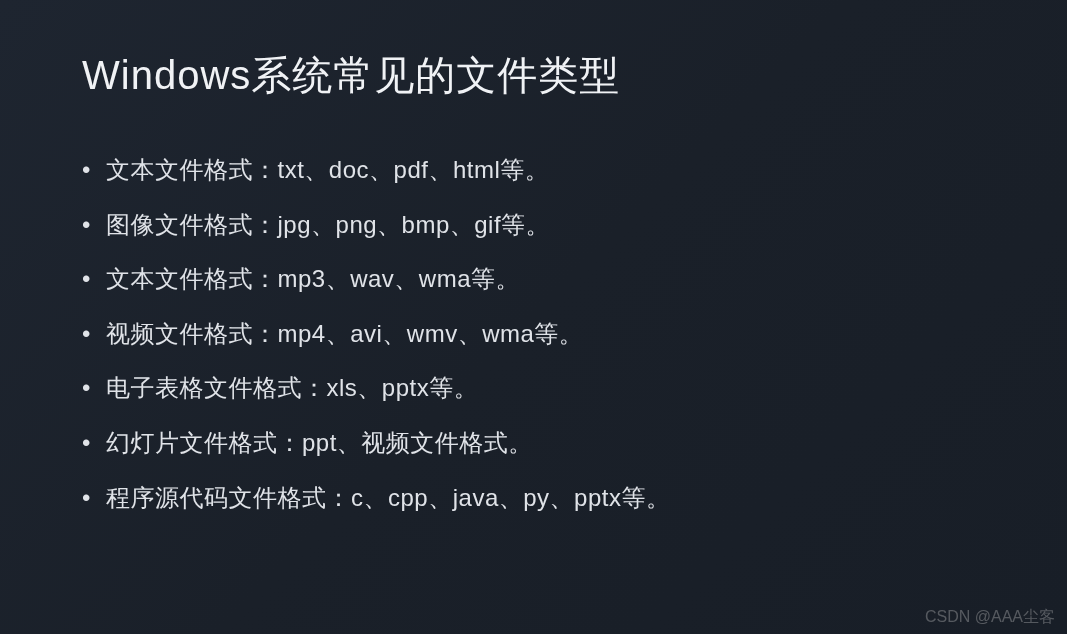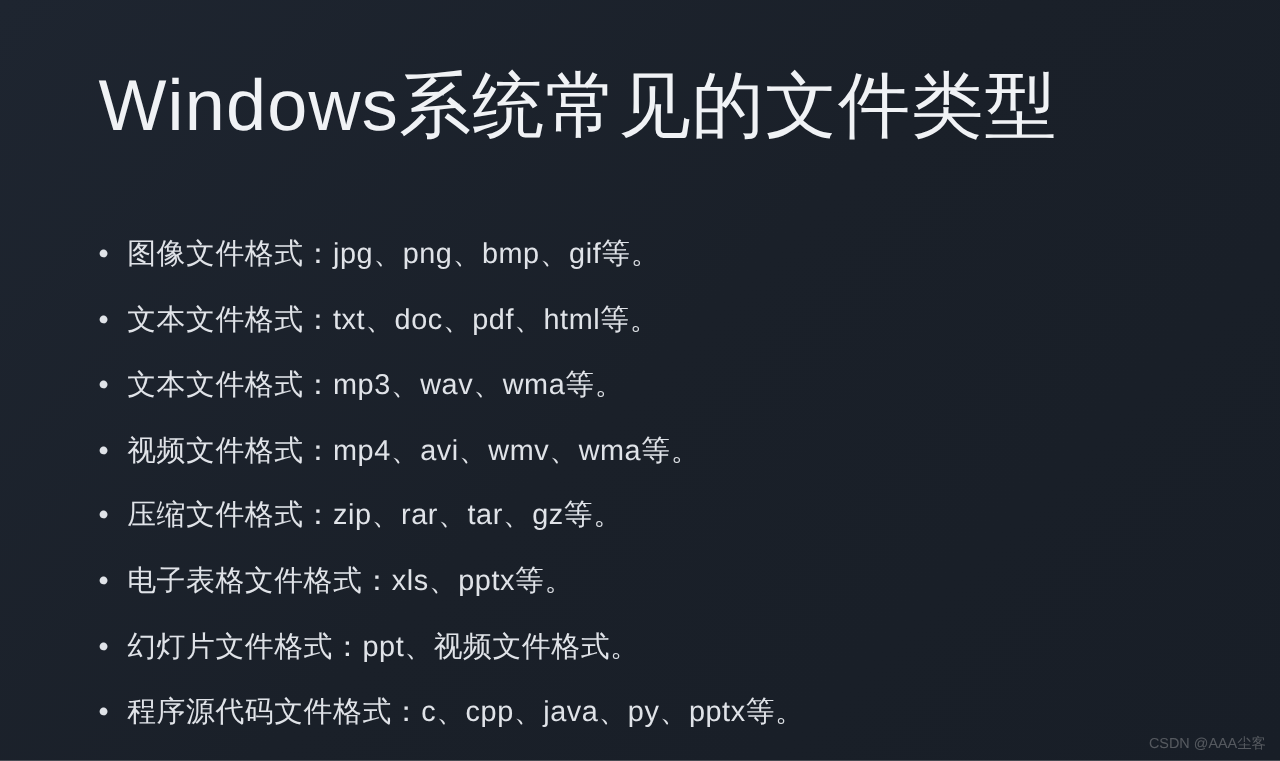--- a/index.html
+++ b/index.html
@@ -13,24 +13,24 @@
       background: linear-gradient(135deg, #1e2530 0%, #1a2029 50%, #181e27 100%);
       font-family: "Microsoft YaHei", "PingFang SC", Arial, sans-serif;
       color: #e8eaed;
       position: relative;
       overflow: hidden;
     }
     .slide-container {
       padding: 48px 82px 40px 82px;
     }
     .title {
-      font-size: 60px;
+      font-size: 40px;
       font-weight: 300;
       color: #f0f2f5;
-      margin-bottom: 66px;
+      margin-bottom: 50px;
       letter-spacing: 1px;
     }
     .bullet-list {
       list-style: none;
     }
     .bullet-item {
       font-size: 24px;
       font-weight: 300;
       color: #e0e3e8;
       line-height: 1.4;
@@ -44,35 +44,34 @@
       position: absolute;
       left: 0;
       top: 0;
       color: #e0e3e8;
       font-size: 24px;
     }
     .watermark {
       position: absolute;
       bottom: 6px;
       right: 12px;
-      font-size: 12px;
+      font-size: 16px;
       color: rgba(200, 200, 200, 0.35);
       font-weight: 300;
     }
   </style>
 </head>
 <body>
 
 <div class="slide-container">
   <h1 class="title">Windows系统常见的文件类型</h1>
   <ul class="bullet-list">
+    <li class="bullet-item">文本文件格式：txt、doc、pdf、html等。</li>
     <li class="bullet-item">图像文件格式：jpg、png、bmp、gif等。</li>
-    <li class="bullet-item">文本文件格式：txt、doc、pdf、html等。</li>
     <li class="bullet-item">文本文件格式：mp3、wav、wma等。</li>
     <li class="bullet-item"> 视频文件格式：mp4、avi、wmv、wma等。</li>
-    <li class="bullet-item">压缩文件格式：zip、rar、tar、gz等。</li>
     <li class="bullet-item">电子表格文件格式：xls、pptx等。</li>
     <li class="bullet-item">幻灯片文件格式：ppt、视频文件格式。</li>
     <li class="bullet-item">程序源代码文件格式：c、cpp、java、py、pptx等。</li>
   </ul>
 </div>
 
 <div class="watermark">CSDN @AAA尘客</div>
 
 </body></html>

